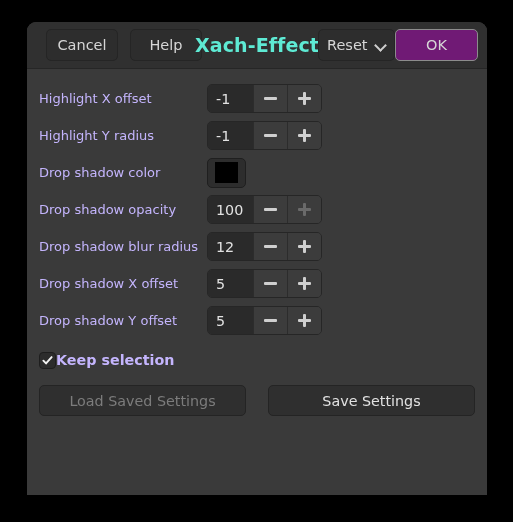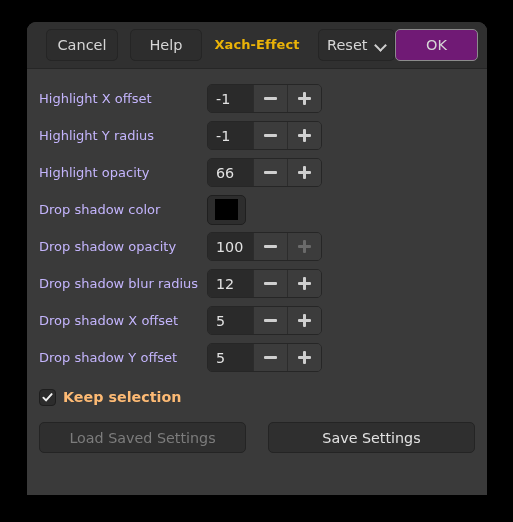--- a/index.html
+++ b/index.html
@@ -54,23 +54,23 @@
   #cancel-btn { width: 72px; margin-left: 0px; }
   #help-btn   { width: 72px; margin-left: 12px; }
 
   #title {
     position: absolute;
     left: 0; right: 0;
     top: 0; bottom: 1px;
     display: flex;
     align-items: center;
     justify-content: center;
-    font-size: 13px;
+    font-size: 19px;
     font-weight: bold;
-    color: #eab308;
+    color: #5eead4;
     pointer-events: none;
     letter-spacing: 0.1px;
   }
 
   #right-group {
     position: absolute;
     right: 9px;
     top: 0; bottom: 1px;
     display: flex;
     align-items: center;
@@ -222,24 +222,23 @@
     align-items: center;
     justify-content: center;
     cursor: pointer;
     flex: 0 0 17px;
   }
   .checkmark {
     width: 11px; height: 11px;
     display: block;
   }
   #check-label {
-    color: #fdba74;
+    color: #c4b5fd;
     font-size: 14.3px;
     font-weight: bold;
-    margin-left: 7px;
     cursor: pointer;
   }
 
   
   #footer {
     display: flex;
     gap: 22px;
     padding: 8px 12px 0 12px;
   }
   .foot-btn {
@@ -306,32 +305,20 @@
             <div class="spin-entry">-1</div>
             <div class="spin-btn">
               <span class="ico-minus"></span>
             </div>
             <div class="spin-btn">
               <span class="ico-plus"></span>
             </div>
           </div>
         </div>
         <div class="row">
-          <div class="row-label">Highlight opacity</div>
-          <div class="spin">
-            <div class="spin-entry">66</div>
-            <div class="spin-btn">
-              <span class="ico-minus"></span>
-            </div>
-            <div class="spin-btn">
-              <span class="ico-plus"></span>
-            </div>
-          </div>
-        </div>
-        <div class="row">
           <div class="row-label">Drop shadow color</div>
           <div class="color-btn">
             <span class="color-swatch" style="background: rgb(0, 0, 0);"></span>
           </div>
         </div>
         <div class="row">
           <div class="row-label">Drop shadow opacity</div>
           <div class="spin">
             <div class="spin-entry">100</div>
             <div class="spin-btn">

